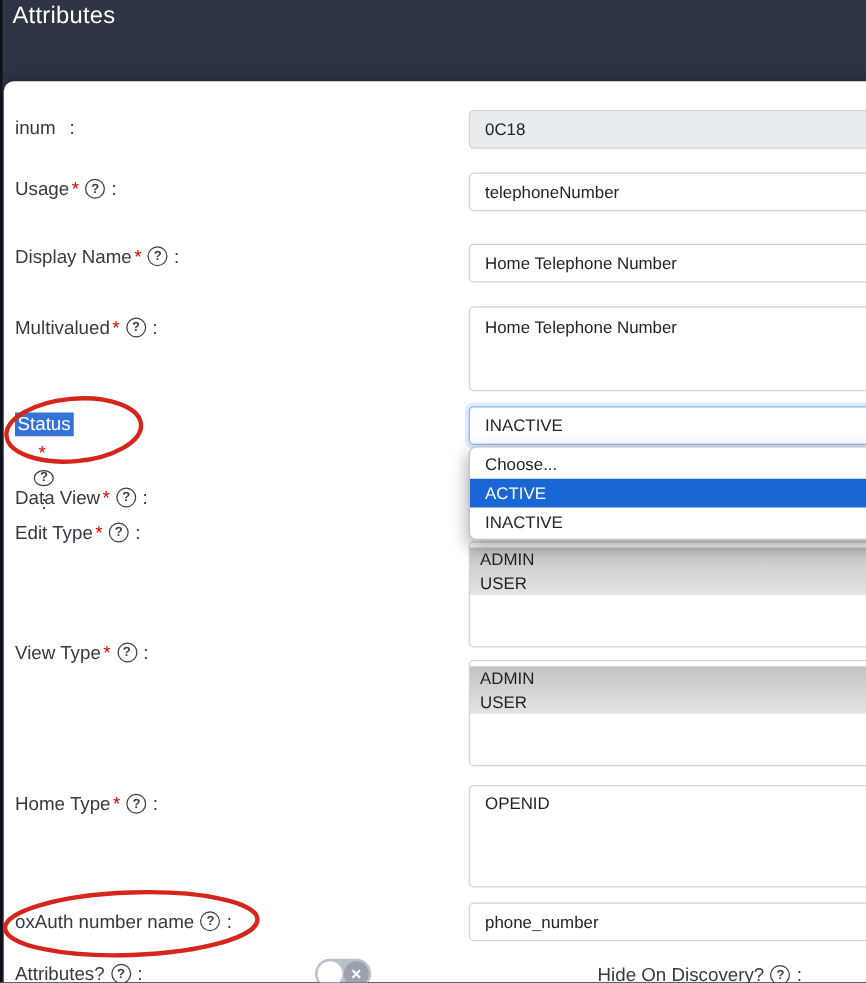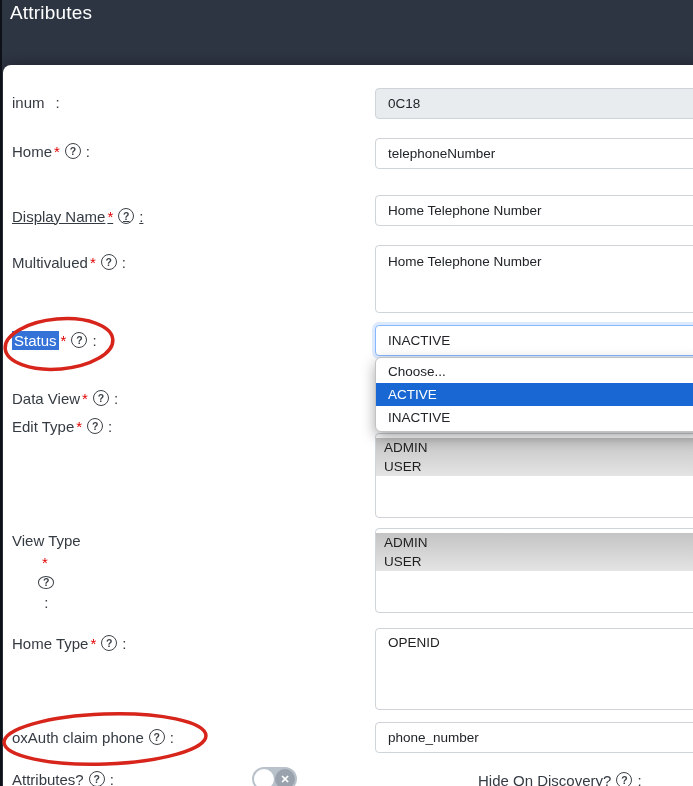--- a/index.html
+++ b/index.html
@@ -88,44 +88,44 @@
   <div class="left-edge"></div>
   <div class="card"></div>
 
   <div class="lbl" style="top:92px; gap:11px;">
     <span class="txt">inum</span>
       <span class="colon">:</span>
   </div>
   <input class="inp readonly" style="top: 88px;" readonly="" value="0C18">
 
   <div class="lbl" style="top:141px;">
-    <span class="txt">Home</span>
+    <span class="txt">Usage</span>
       <span class="req">*</span>
     <span class="help">?</span>
     <span class="colon">:</span>
   </div>
   <input class="inp" style="top: 138px;" value="telephoneNumber">
 
-  <div class="lbl" style="top:206px;text-decoration:underline;">
+  <div class="lbl" style="top:195px;">
     <span class="txt">Display Name</span>
       <span class="req">*</span>
     <span class="help">?</span>
     <span class="colon">:</span>
   </div>
   <input class="inp" style="top: 195px;" value="Home Telephone Number">
 
   <div class="lbl" style="top:252px;">
     <span class="txt">Multivalued</span>
       <span class="req">*</span>
     <span class="help">?</span>
     <span class="colon">:</span>
   </div>
   <textarea class="inp" style="top: 245px;">Home Telephone Number</textarea>
 
-  <div class="lbl" style="top:330px;">
+  <div class="lbl" style="top:330px;flex-direction:column;">
     <span class="txt sel-text">Status</span>
       <span class="req">*</span>
     <span class="help">?</span>
     <span class="colon">:</span>
   </div>
   <div class="selectbox">
     <span>INACTIVE</span>
   </div>
 
   <div class="dropdown">
@@ -147,21 +147,21 @@
     <span class="help">?</span>
     <span class="colon">:</span>
   </div>
   <div class="listbox" style="top:433px;">
     <div class="lb-group-selected">
       <div class="lb-opt">ADMIN</div>
       <div class="lb-opt">USER</div>
     </div>
   </div>
 
-  <div class="lbl" style="top:532px;flex-direction:column;">
+  <div class="lbl" style="top:512px;">
     <span class="txt">View Type</span>
       <span class="req">*</span>
     <span class="help">?</span>
     <span class="colon">:</span>
   </div>
   <div class="listbox" style="top:528px;">
     <div class="lb-group-selected">
       <div class="lb-opt">ADMIN</div>
       <div class="lb-opt">USER</div>
     </div>
@@ -171,21 +171,21 @@
     <span class="txt">Home Type</span>
       <span class="req">*</span>
     <span class="help">?</span>
     <span class="colon">:</span>
   </div>
   <div class="listbox" style="top:628px; height:82px; padding-top:0;">
     <div class="lb-opt plain">OPENID</div>
   </div>
 
   <div class="lbl" style="top:727px;">
-    <span class="txt">oxAuth claim phone</span>
+    <span class="txt">oxAuth number name</span>
     <span class="help">?</span>
     <span class="colon">:</span>
   </div>
   <input class="inp" style="top: 722px;" value="phone_number">
 
   <div class="lbl" style="top:769px;">
     <span class="txt">Attributes?</span>
     <span class="help">?</span>
     <span class="colon">:</span>
   </div>

